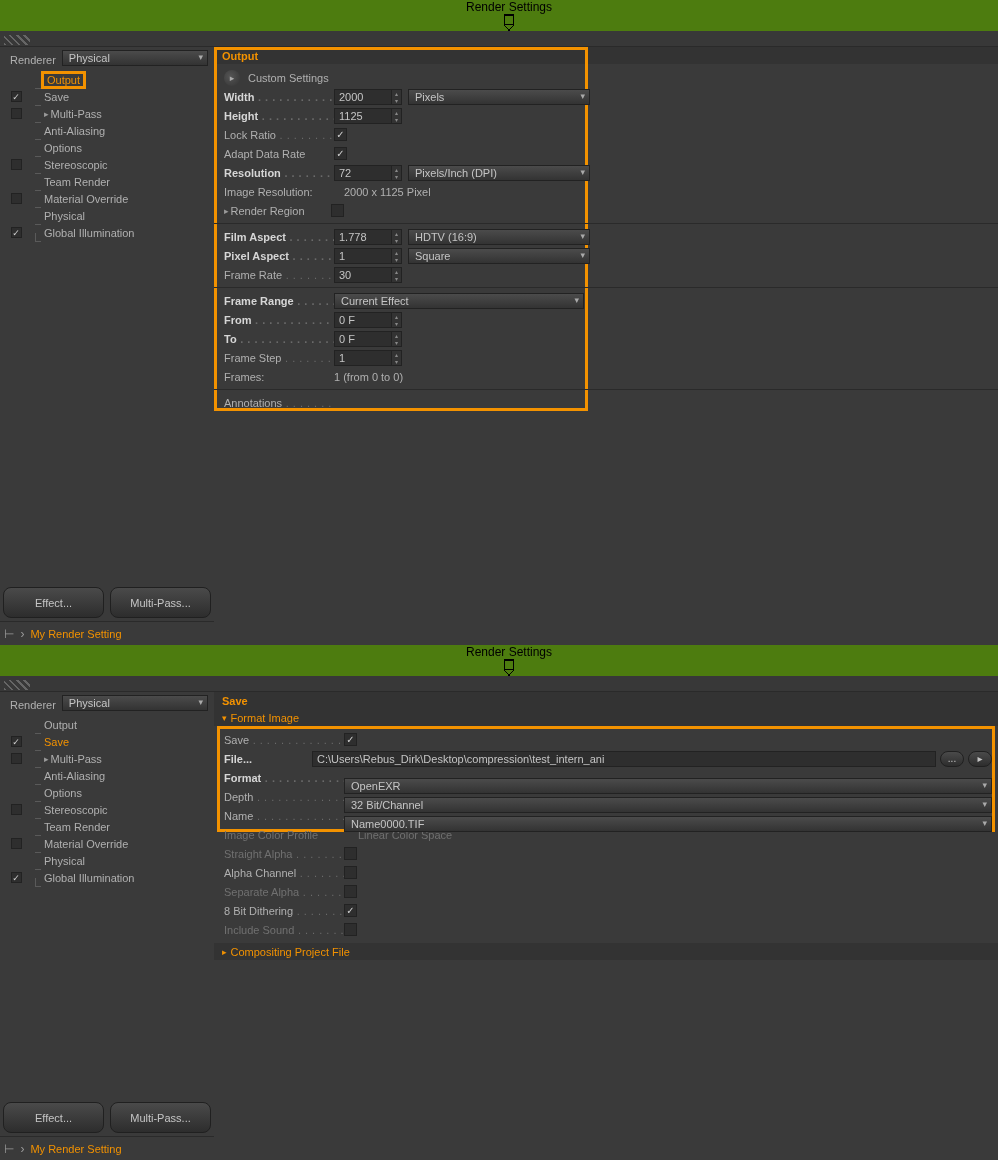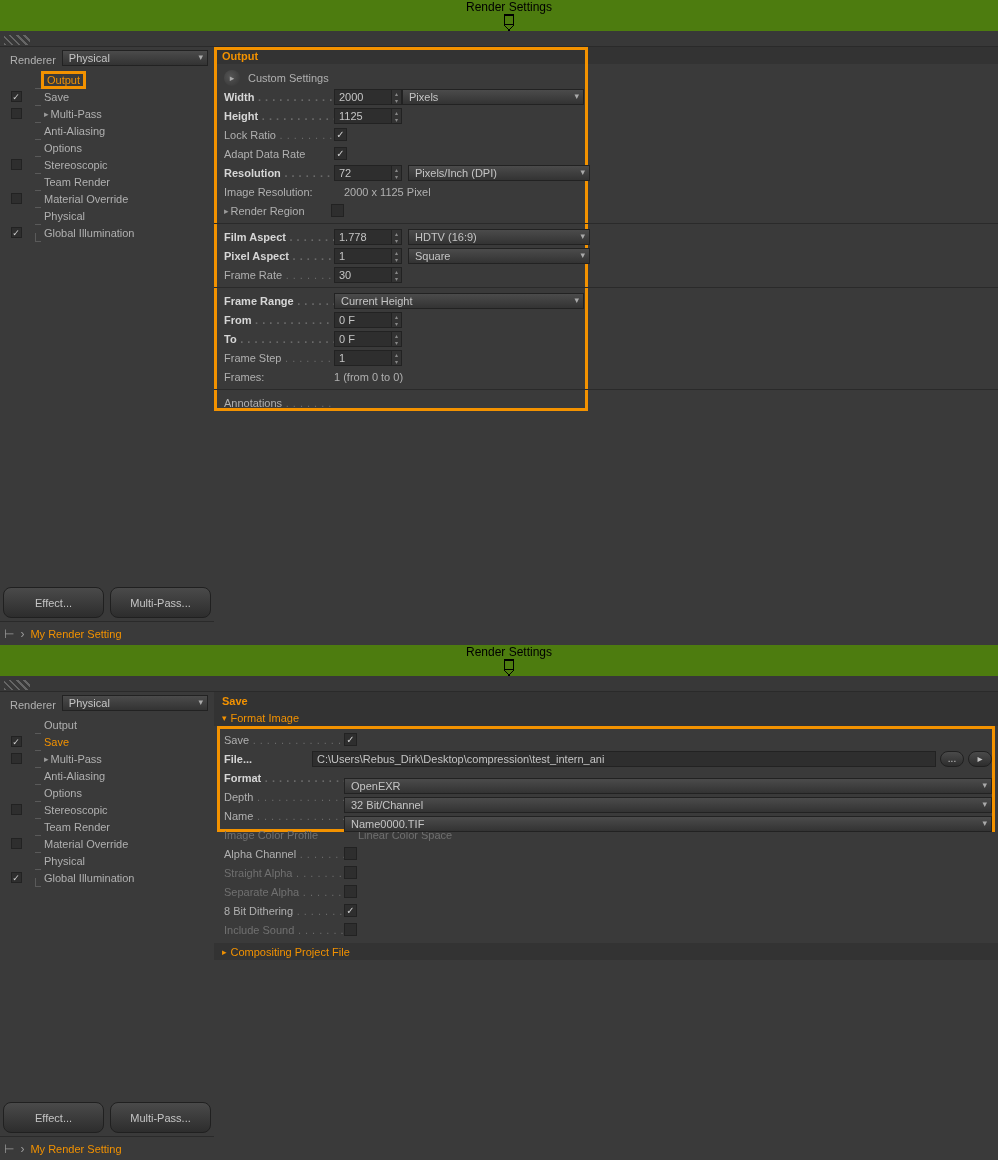--- a/index.html
+++ b/index.html
@@ -222,21 +222,21 @@
           <span class="arrowcirc">▸</span>
           <span>Custom Settings</span>
         </div>
         <div class="prow">
           <span class="plabel bold dots">Width</span>
           <input class="num-input" value="2000" style="">
             <div class="spin">
               <div>▴</div>
               <div>▾</div>
             </div>
-          <div class="dd sm" style="">Pixels</div>
+          <div class="dd sm" style="margin-left:6px">Pixels</div>
         </div>
         <div class="prow">
           <span class="plabel bold dots">Height</span>
           <input class="num-input" value="1125" style="">
             <div class="spin">
               <div>▴</div>
               <div>▾</div>
             </div>
         </div>
         <div class="prow">
@@ -288,21 +288,21 @@
           <span class="plabel dots">Frame Rate</span>
           <input class="num-input" value="30" style="">
             <div class="spin">
               <div>▴</div>
               <div>▾</div>
             </div>
         </div>
         <div class="sep"></div>
         <div class="prow">
           <span class="plabel bold dots">Frame Range</span>
-          <div class="dd md">Current Height</div>
+          <div class="dd md">Current Effect</div>
         </div>
         <div class="prow">
           <span class="plabel bold dots">From</span>
           <input class="num-input" value="0 F" style="">
             <div class="spin">
               <div>▴</div>
               <div>▾</div>
             </div>
         </div>
         <div class="prow">
@@ -468,28 +468,28 @@
           <div class="dd full">32 Bit/Channel</div>
         </div>
         <div class="prow">
           <span class="plabel wide dots">Name</span>
           <div class="dd full">Name0000.TIF</div>
         </div>
         <div class="prow dim">
           <span class="plabel wide">Image Color Profile</span>
           <span style="margin-left:14px">Linear Color Space</span>
         </div>
-        <div class="prow">
-          <span class="plabel wide dots">Alpha Channel</span>
-          <span class="check"></span>
-        </div>
         <div class="prow dim">
           <span class="plabel wide dots">Straight Alpha</span>
           <span class="check"></span>
         </div>
+        <div class="prow">
+          <span class="plabel wide dots">Alpha Channel</span>
+          <span class="check"></span>
+        </div>
         <div class="prow dim">
           <span class="plabel wide dots">Separate Alpha</span>
           <span class="check"></span>
         </div>
         <div class="prow">
           <span class="plabel wide dots">8 Bit Dithering</span>
           <span class="check on"></span>
         </div>
         <div class="prow dim">
           <span class="plabel wide dots">Include Sound</span>

